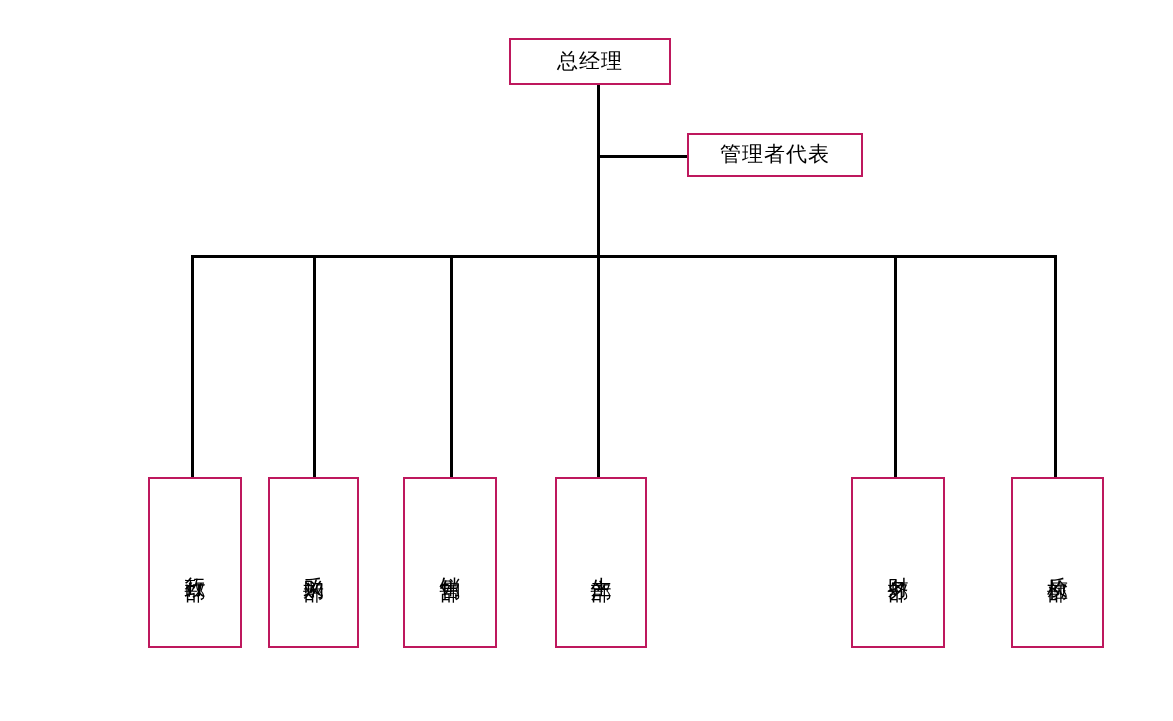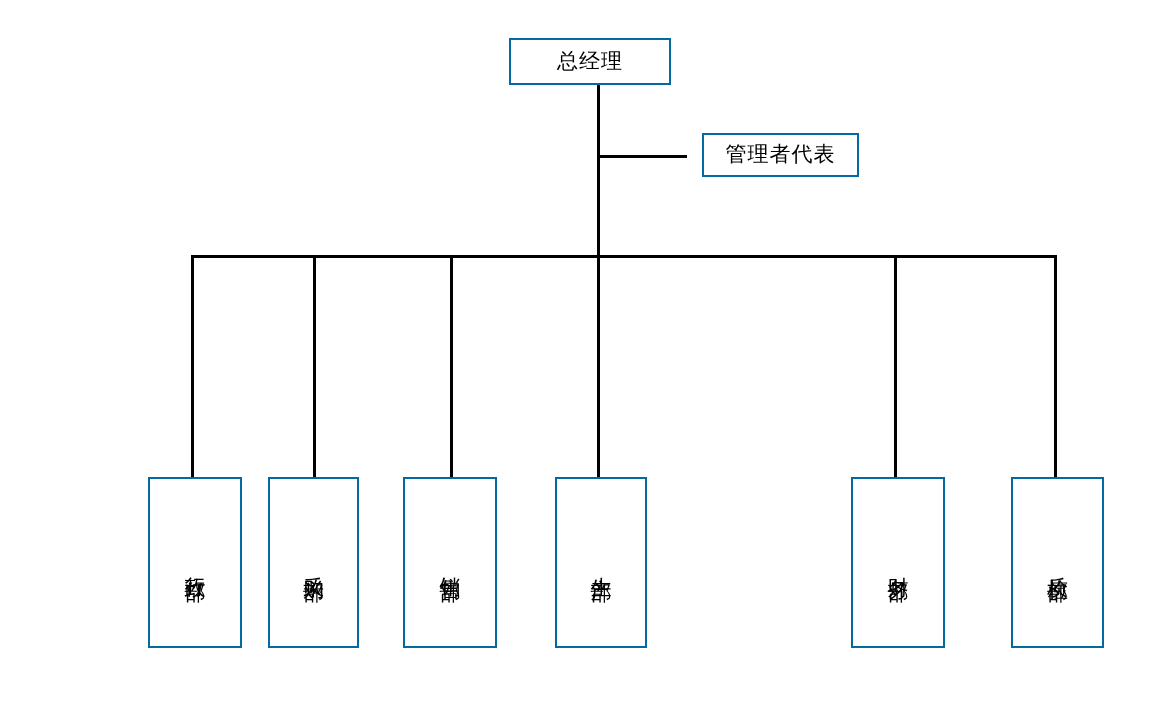--- a/index.html
+++ b/index.html
@@ -13,21 +13,21 @@
   #chart-canvas {
     position: relative;
     width: 1173px;
     height: 721px;
     background: #ffffff;
     overflow: hidden;
   }
   .node-box {
     position: absolute;
     box-sizing: border-box;
-    border: 2px solid #0369a1;
+    border: 2px solid #be185d;
     background: #ffffff;
     display: flex;
     align-items: center;
     justify-content: center;
   }
   .node-label-h {
     font-size: 21px;
     line-height: 1.2;
     color: #000000;
     letter-spacing: 1px;
@@ -63,21 +63,21 @@
       <div class="connector" style="left: 313px; top: 256px; width: 3px; height: 221px;"></div>
       <div class="connector" style="left: 450px; top: 256px; width: 3px; height: 221px;"></div>
       <div class="connector" style="left: 894px; top: 256px; width: 3px; height: 221px;"></div>
       <div class="connector" style="left: 1054px; top: 256px; width: 3px; height: 221px;"></div>
     </div>
 
   <div class="node-box" id="root-box" style="left: 509px; top: 38px; width: 162px; height: 47px;">
     <span class="node-label-h">总经理</span>
   </div>
 
-  <div class="node-box" id="staff-box" style="left: 702px; top: 133px; width: 157px; height: 44px;">
+  <div class="node-box" id="staff-box" style="left: 687px; top: 133px; width: 176px; height: 44px;">
     <span class="node-label-h">管理者代表</span>
   </div>
 
   <div id="department-nodes">
       <div class="node-box" style="left: 148px; top: 477px; width: 94px; height: 171px;">
         <span class="node-label-v">行政部</span>
       </div>
       <div class="node-box" style="left: 268px; top: 477px; width: 91px; height: 171px;">
         <span class="node-label-v">采购部</span>
       </div>

